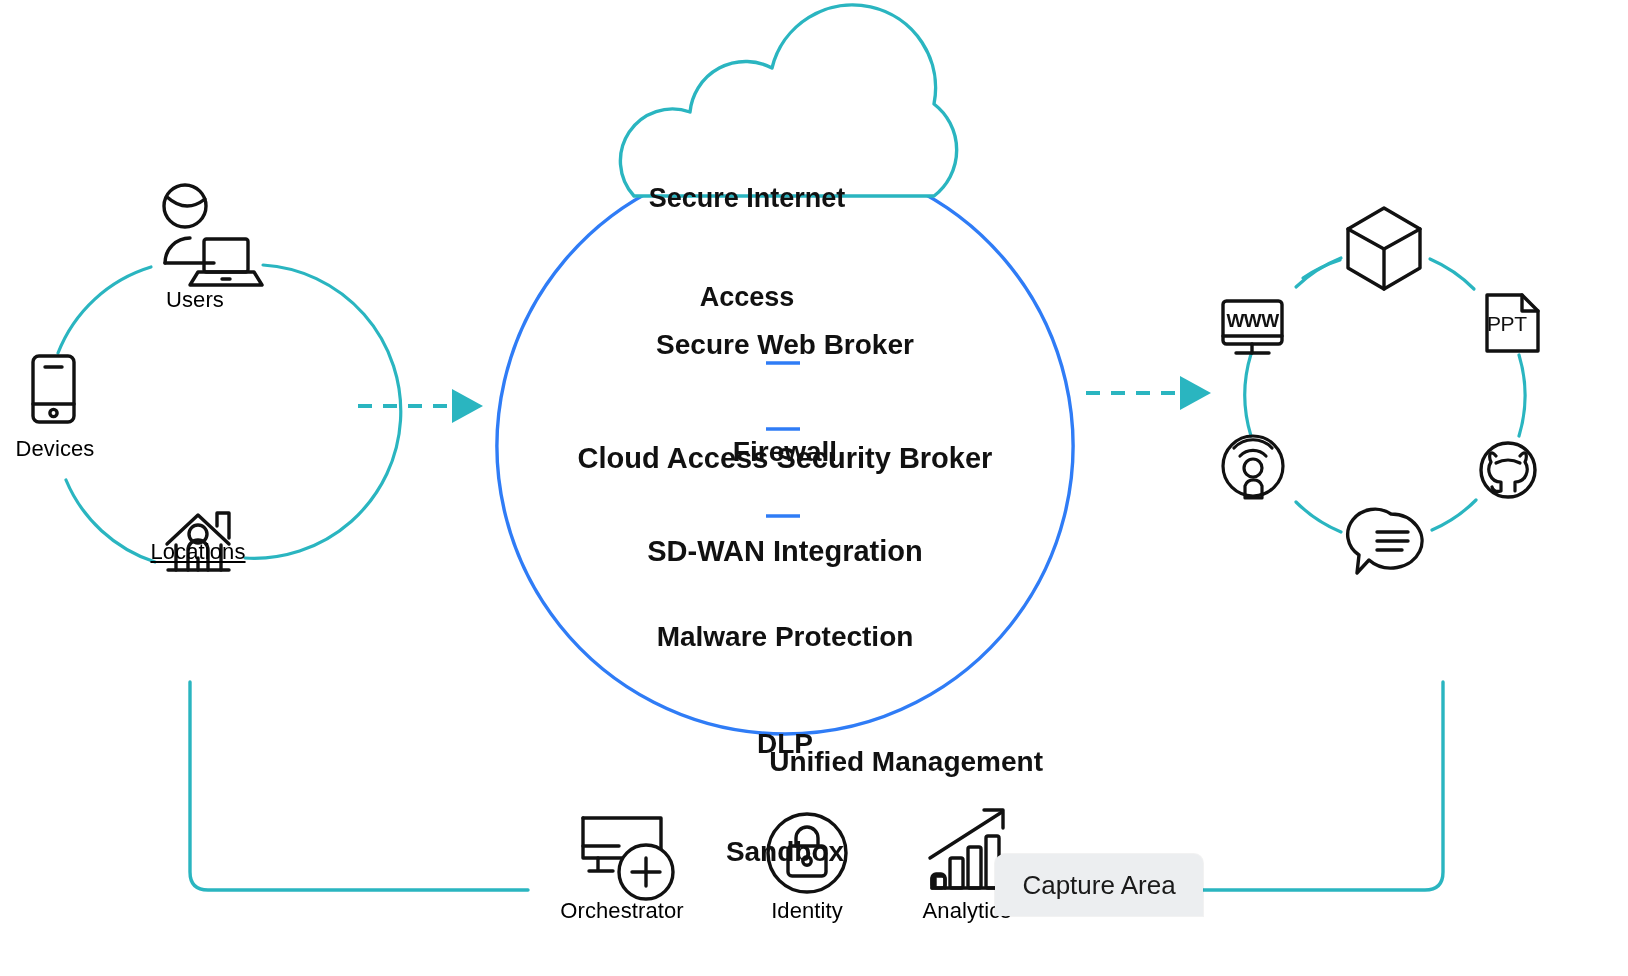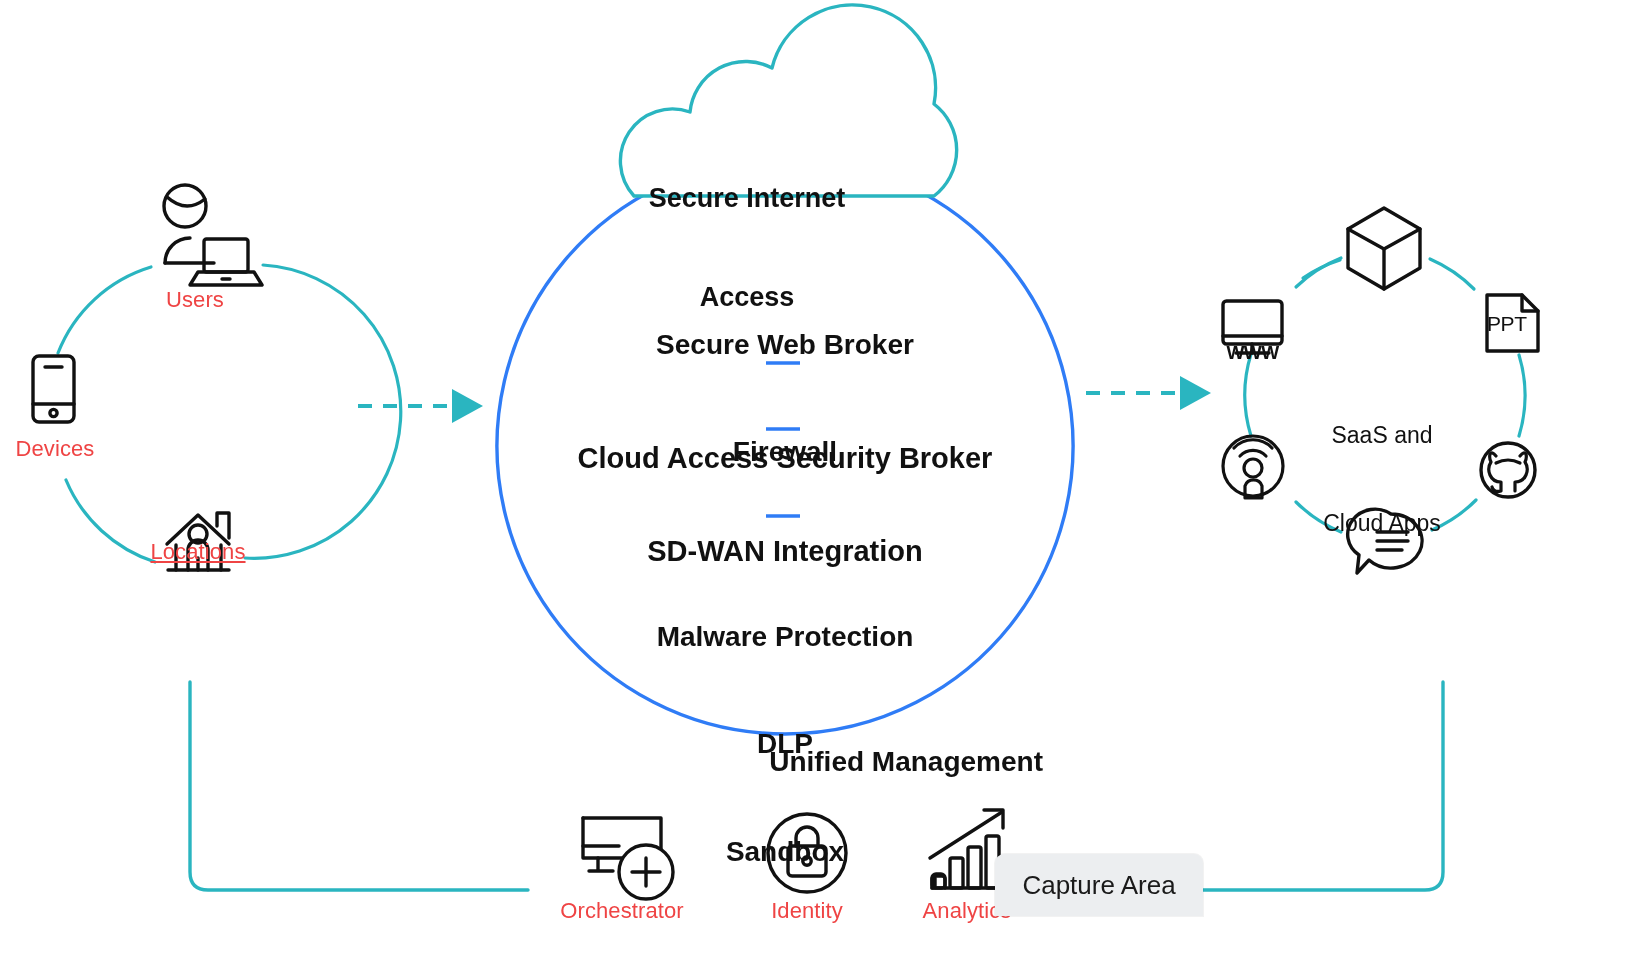--- a/index.html
+++ b/index.html
@@ -30,21 +30,21 @@
   }
   .txt {
     position: absolute;
     white-space: pre;
     text-align: center;
     line-height: 1.18;
   }
   .label-sm {
     font-size: 22px;
     font-weight: 400;
-    color: #ef4444;
+    color: #000000;
     letter-spacing: 0.1px;
     text-align: center;
   }
   .label-group {
     font-size: 23px;
     font-weight: 400;
     color: #111111;
     line-height: 1.28;
   }
   .cloud-title {
@@ -276,26 +276,22 @@
   <div class="txt core-line big" style="left:515px; top:459px; width:540px;">
     <div>SD-WAN Integration</div>
   </div>
 
   <div class="txt core-line" style="left:535px; top:547px; width:500px;">
     <div>Malware Protection</div>
     <div>DLP</div>
     <div>Sandbox</div>
   </div>
 
-  <div class="txt label-group" style="left:1285px; top:362px; width:194px;">
-    <div>SaaS and</div>
-    <div>Cloud Apps</div>
-  </div>
-
-  <div class="txt" style="left:1223px; top:310px; width:59px; font-size:19px; font-weight:700; letter-spacing:-0.6px;margin-top:32px;">WWW</div>
+
+  <div class="txt" style="left:1223px; top:310px; width:59px; font-size:19px; font-weight:700; letter-spacing:-0.6px;">WWW</div>
   <div class="txt" style="left:1487px; top:312px; width:34px; font-size:21px; font-weight:400; letter-spacing:-0.4px;">PPT</div>
 
   <div class="txt unified" style="left:583px; top:745px; width:460px;text-align:right;">Unified Management</div>
 
   <div class="txt label-sm" style="left:540px; top:898px; width:164px;">Orchestrator</div>
   <div class="txt label-sm" style="left:725px; top:898px; width:164px;">Identity</div>
   <div class="txt label-sm" style="left:885px; top:898px; width:164px;">Analytics</div>
 
   <div id="capture-tip">
     <span>Capture Area</span>

